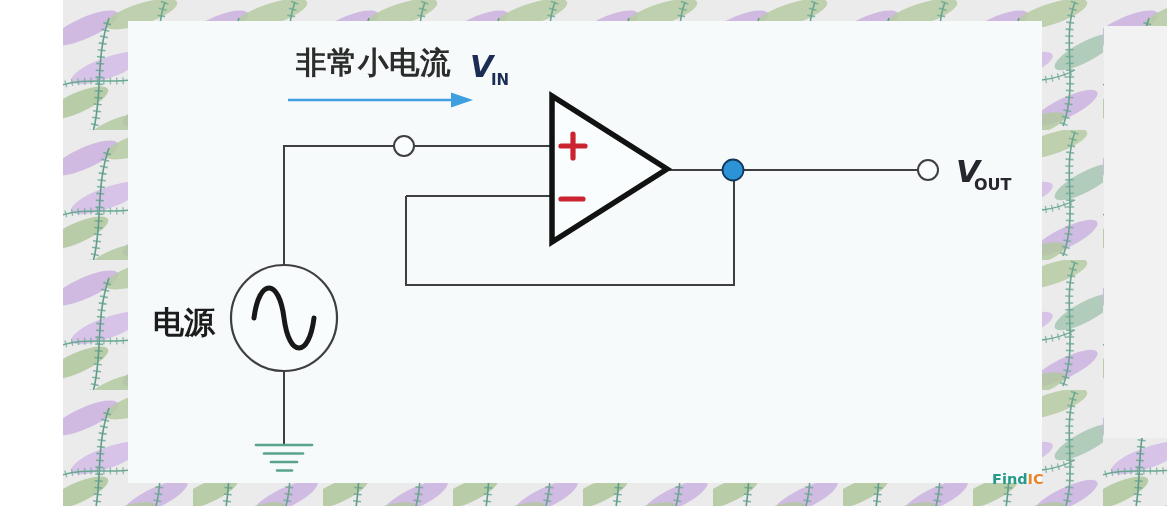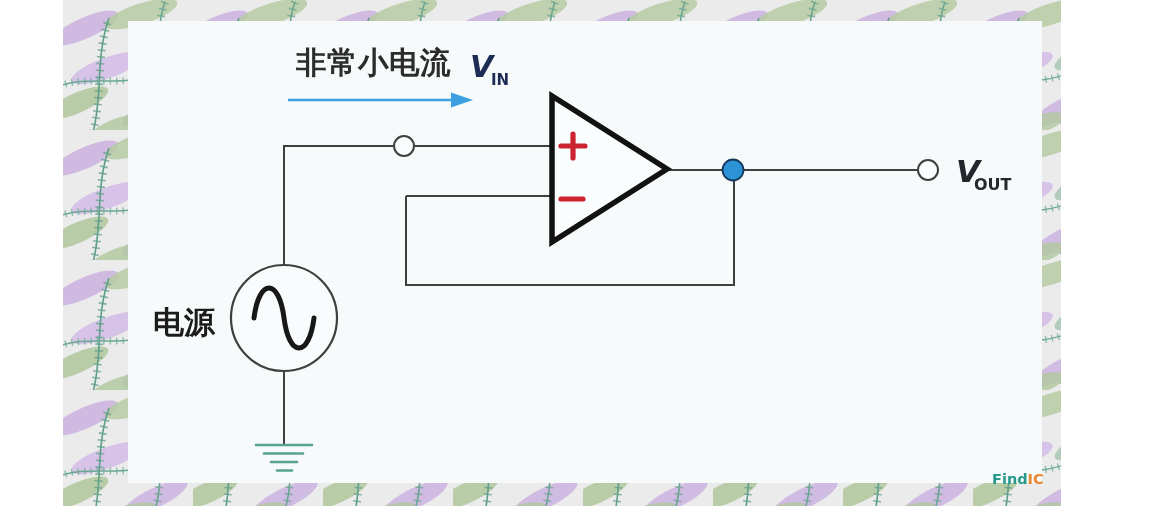--- a/index.html
+++ b/index.html
@@ -1,17 +1,17 @@
 <!DOCTYPE html>
 <html><head>
 <meta charset="utf-8">
 <style>
   html,body{margin:0;padding:0;background:#ffffff;}
   .stage{
-    position:relative;width:1061px;height:506px;overflow:hidden;
+    position:relative;width:1167px;height:506px;overflow:hidden;
     font-family:"DejaVu Sans", sans-serif;background:#ffffff;
   }
   svg{display:block;position:absolute;left:0;top:0;}
   text{font-family:"DejaVu Sans", sans-serif;}
   .cjk{font-weight:600;}
   .vmain{font-style:italic;font-weight:600;}
   .vsub{font-weight:600;}
   .logo-find{font-weight:bold;}
   .logo-ic{font-weight:bold;}
 </style>

